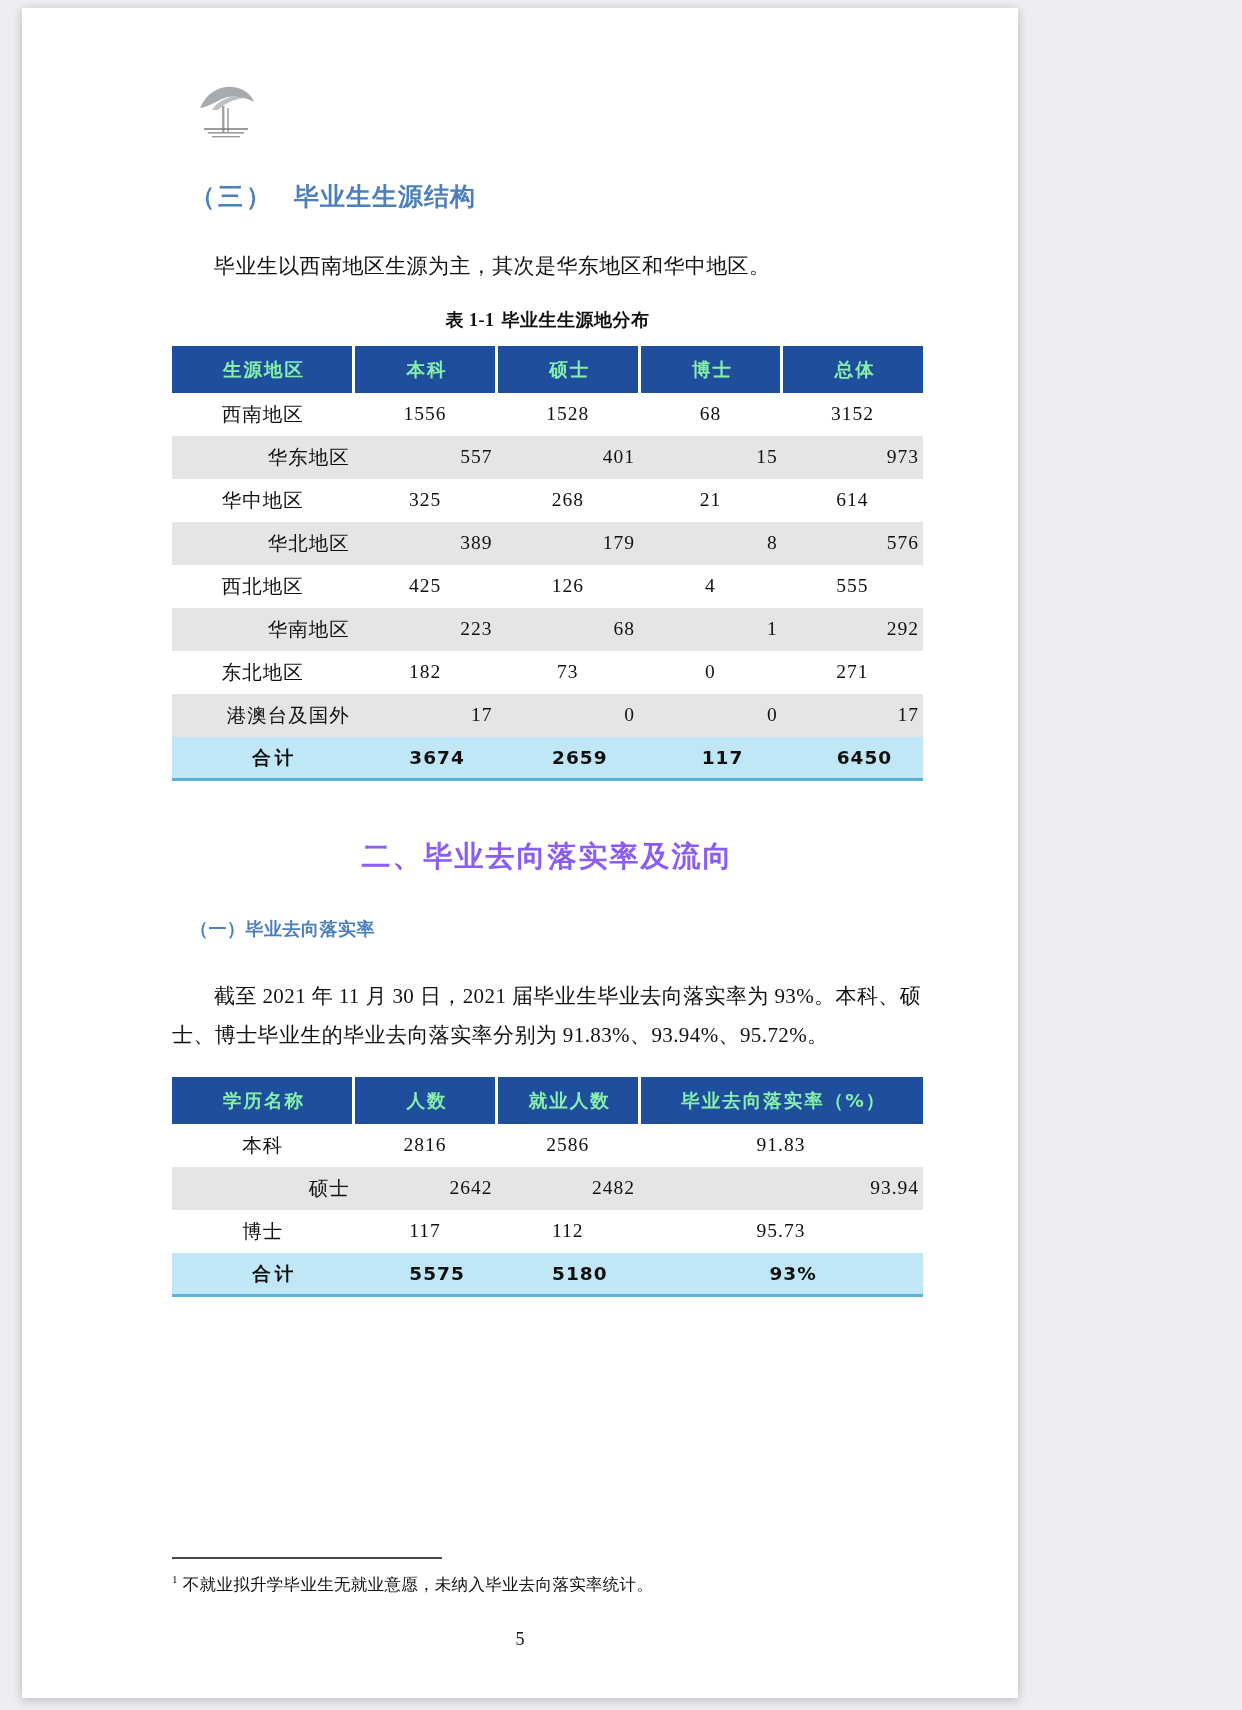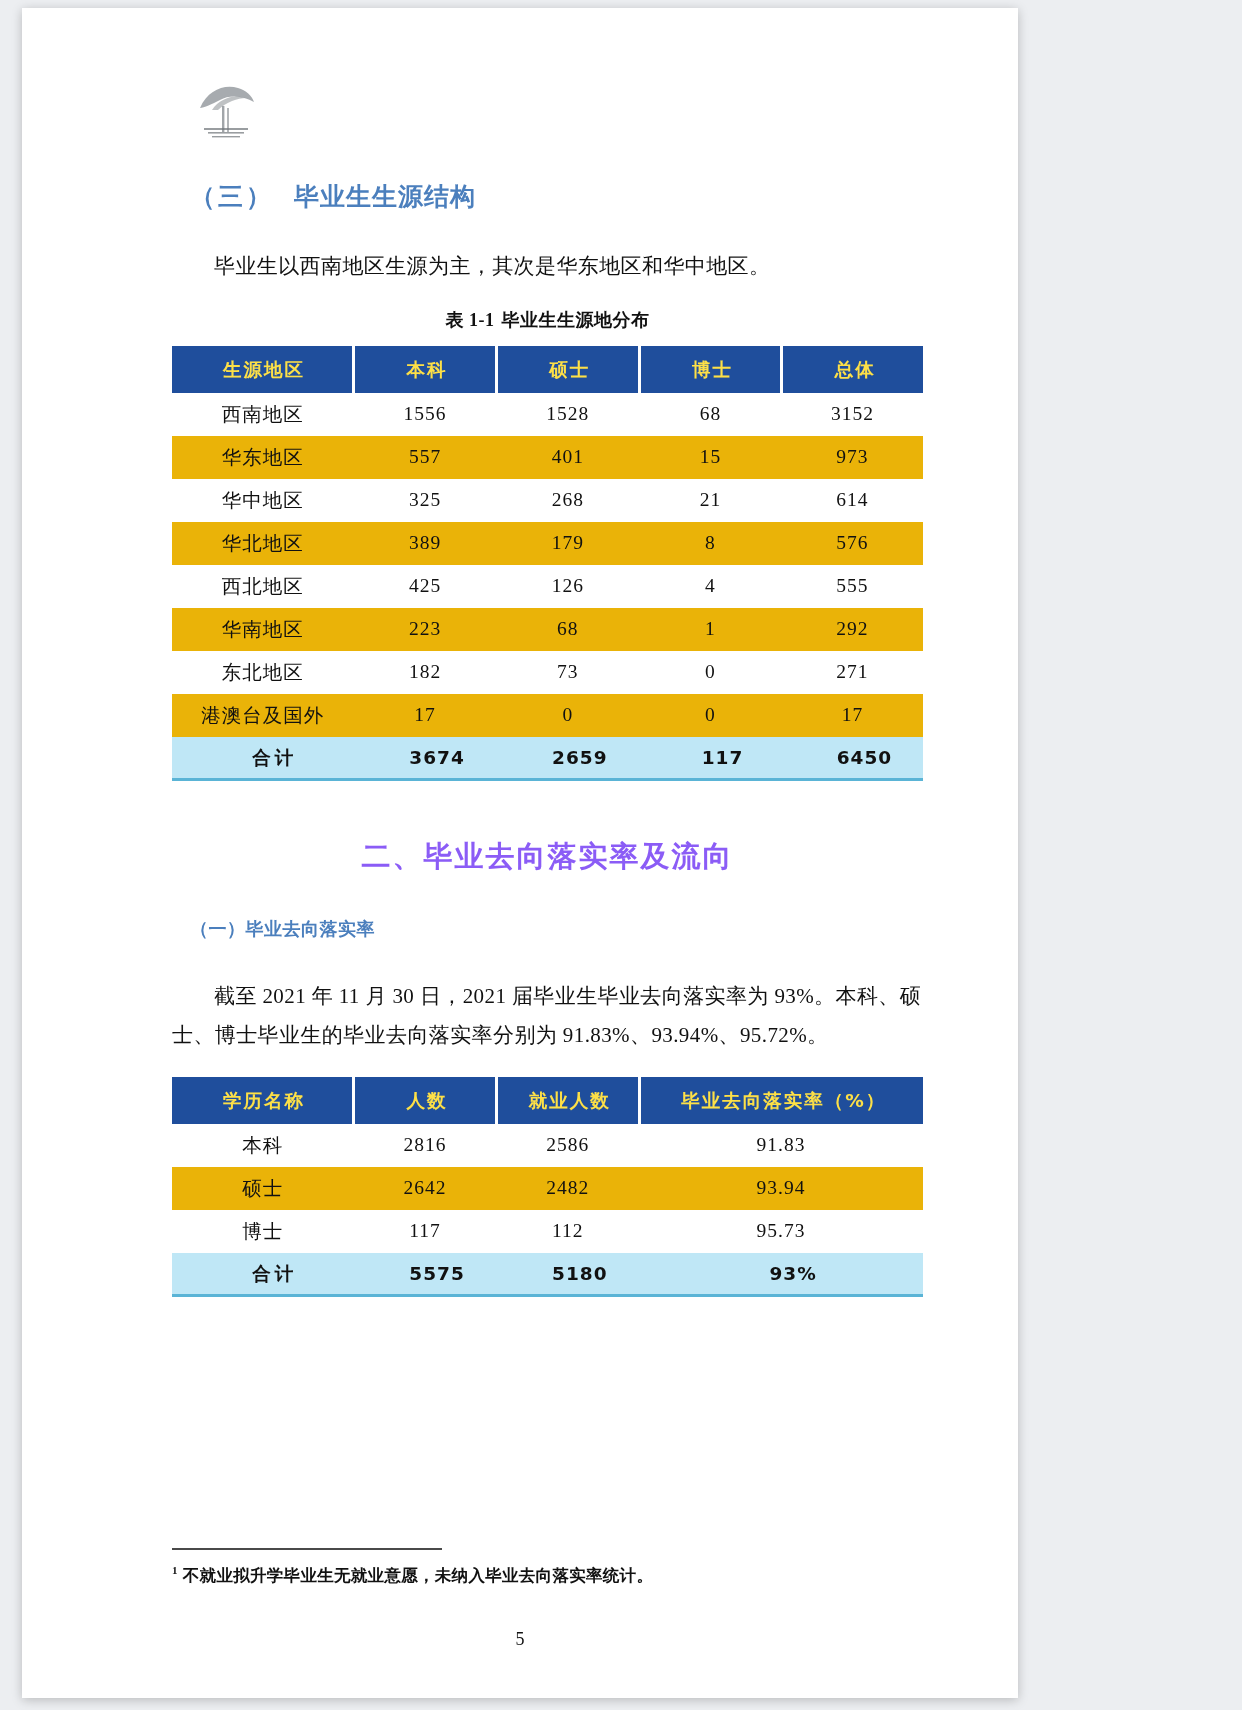--- a/index.html
+++ b/index.html
@@ -74,40 +74,40 @@
 
   
   table.data {
     border-collapse: collapse;
     width: 100%;
     table-layout: fixed;
     font-size: 19px;
   }
   table.data th {
     background: #1f4e9c;
-    color: #fde047;
+    color: #86efac;
     font-family: "DejaVu Sans", "Liberation Sans", sans-serif;
     font-weight: bold;
     font-size: 18.5px;
     padding: 11px 0 11px 4px;
     text-align: center;
     letter-spacing: 2px;
     border-right: 3px solid #ffffff;
     position: relative;
   }
   table.data th:last-child { border-right: none; }
 
   table.data td {
     text-align: center;
     padding: 8px 4px;
     color: #111;
     font-size: 19.5px;
     letter-spacing: 1px;
   }
-  table.data tr.alt td { background: #eab308; }
+  table.data tr.alt td { background: #e5e5e5; text-align: right; }
   table.data tr.total td {
     background: #bfe7f6;
     font-weight: bold;
     font-family: "DejaVu Sans", "Liberation Sans", sans-serif;
     font-size: 18.5px;
     padding-left: 28px;
   }
   table.data tr.total td.region { letter-spacing: 4px; }
   .tbl-wrap { margin-bottom: 10px; }
   .tbl-bottom-rule {
@@ -155,23 +155,22 @@
     letter-spacing: 0.5px;
     margin: 0 0 34px 48px;
   }
   .h-item .idx { font-family: "Liberation Serif", serif; margin-right: 14px; }
   .h-item sup { font-size: 12px; }
 
   
   .footnote-area {
     position: absolute;
     left: 150px;
-    bottom: 112px;
+    bottom: 103px;
     width: 830px;
-    font-weight: bold;
   }
   .footnote-rule {
     width: 270px;
     height: 1.6px;
     background: #4a4a4a;
     margin-bottom: 14px;
   }
   .footnote-text {
     font-size: 16.5px;
     color: #111;

